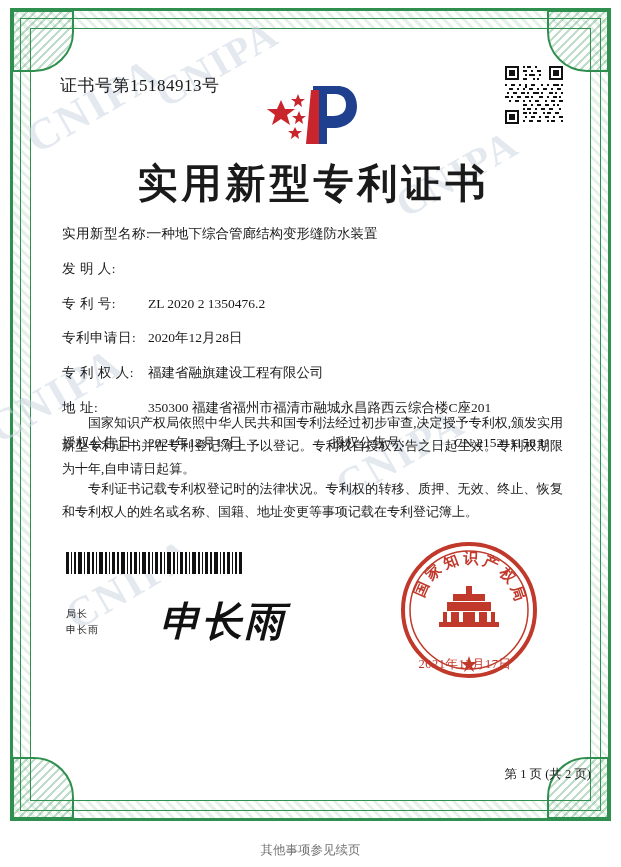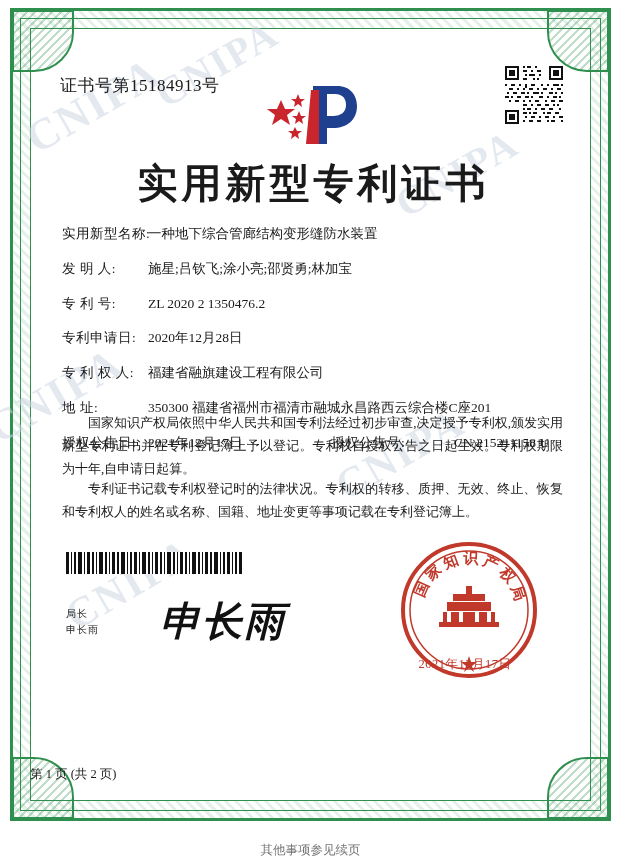--- a/index.html
+++ b/index.html
@@ -96,21 +96,21 @@
   }
 
   
   .seal{position:absolute;right:52px;top:512px;width:140px;height:140px;}
   .seal-date{
     position:absolute;right:56px;top:628px;width:140px;text-align:center;
     font-size:12.5px;color:#c0392b;letter-spacing:.5px;
   }
 
   .pageno{
-    position:absolute;left:0;right:0;bottom:18px;text-align:left;font-size:12.5px;
+    position:absolute;left:0;right:0;bottom:18px;text-align:right;font-size:12.5px;
   }
   .footnote{
     position:absolute;left:0;right:0;bottom:8px;text-align:center;font-size:12.5px;color:#737373;
   }
 </style>
 </head>
 <body>
 
 <div class="page">
 
@@ -251,21 +251,20 @@
 
     <div class="title">实用新型专利证书</div>
 
     <div class="fields">
       <div class="row">
         <span class="lbl">实用新型名称:</span>
         <span class="val">一种地下综合管廊结构变形缝防水装置</span>
       </div>
       <div class="row">
         <span class="lbl">发 明 人:</span>
-        <span class="val">施星;吕钦飞;涂小亮;邵贤勇;林加宝</span>
       </div>
       <div class="row">
         <span class="lbl">专 利 号:</span>
         <span class="val">ZL 2020 2 1350476.2</span>
       </div>
       <div class="row">
         <span class="lbl">专利申请日:</span>
         <span class="val">2020年12月28日</span>
       </div>
       <div class="row">

